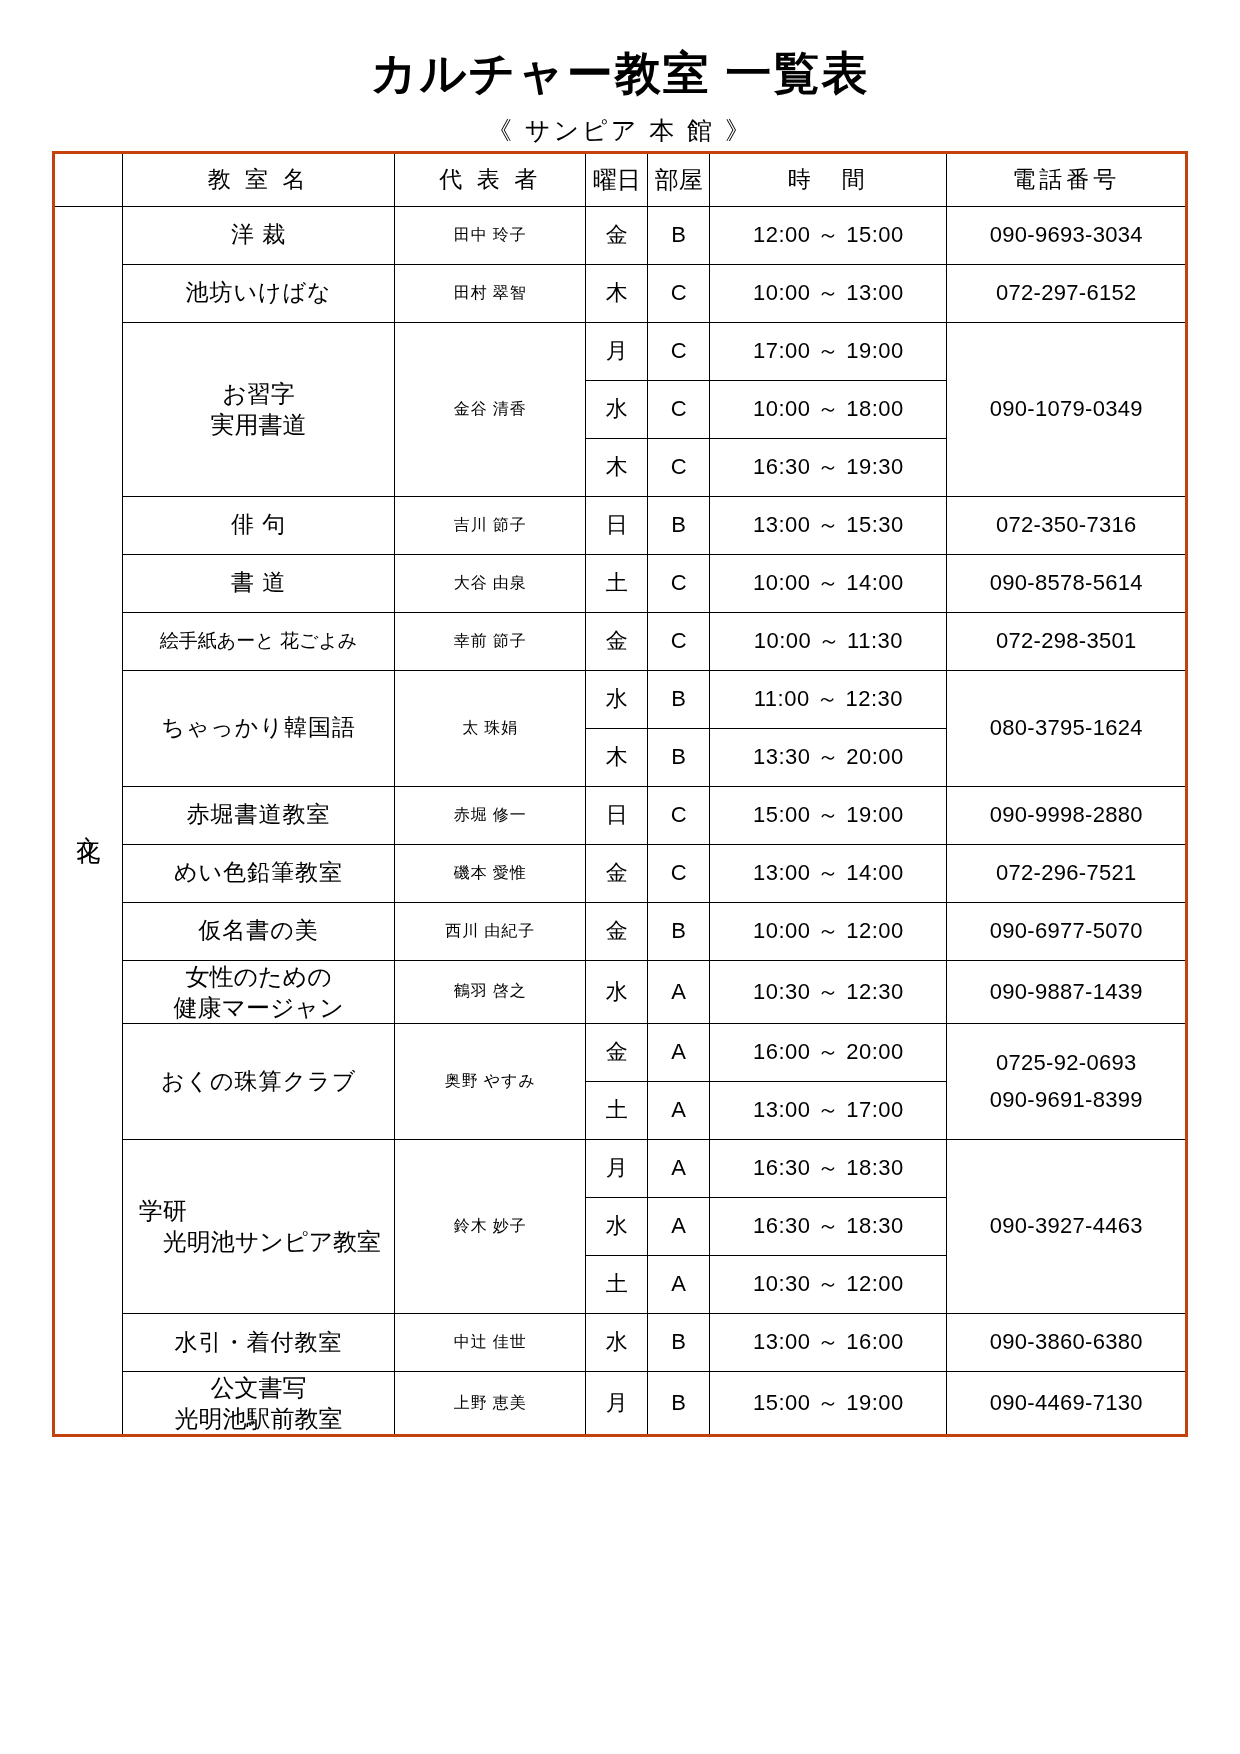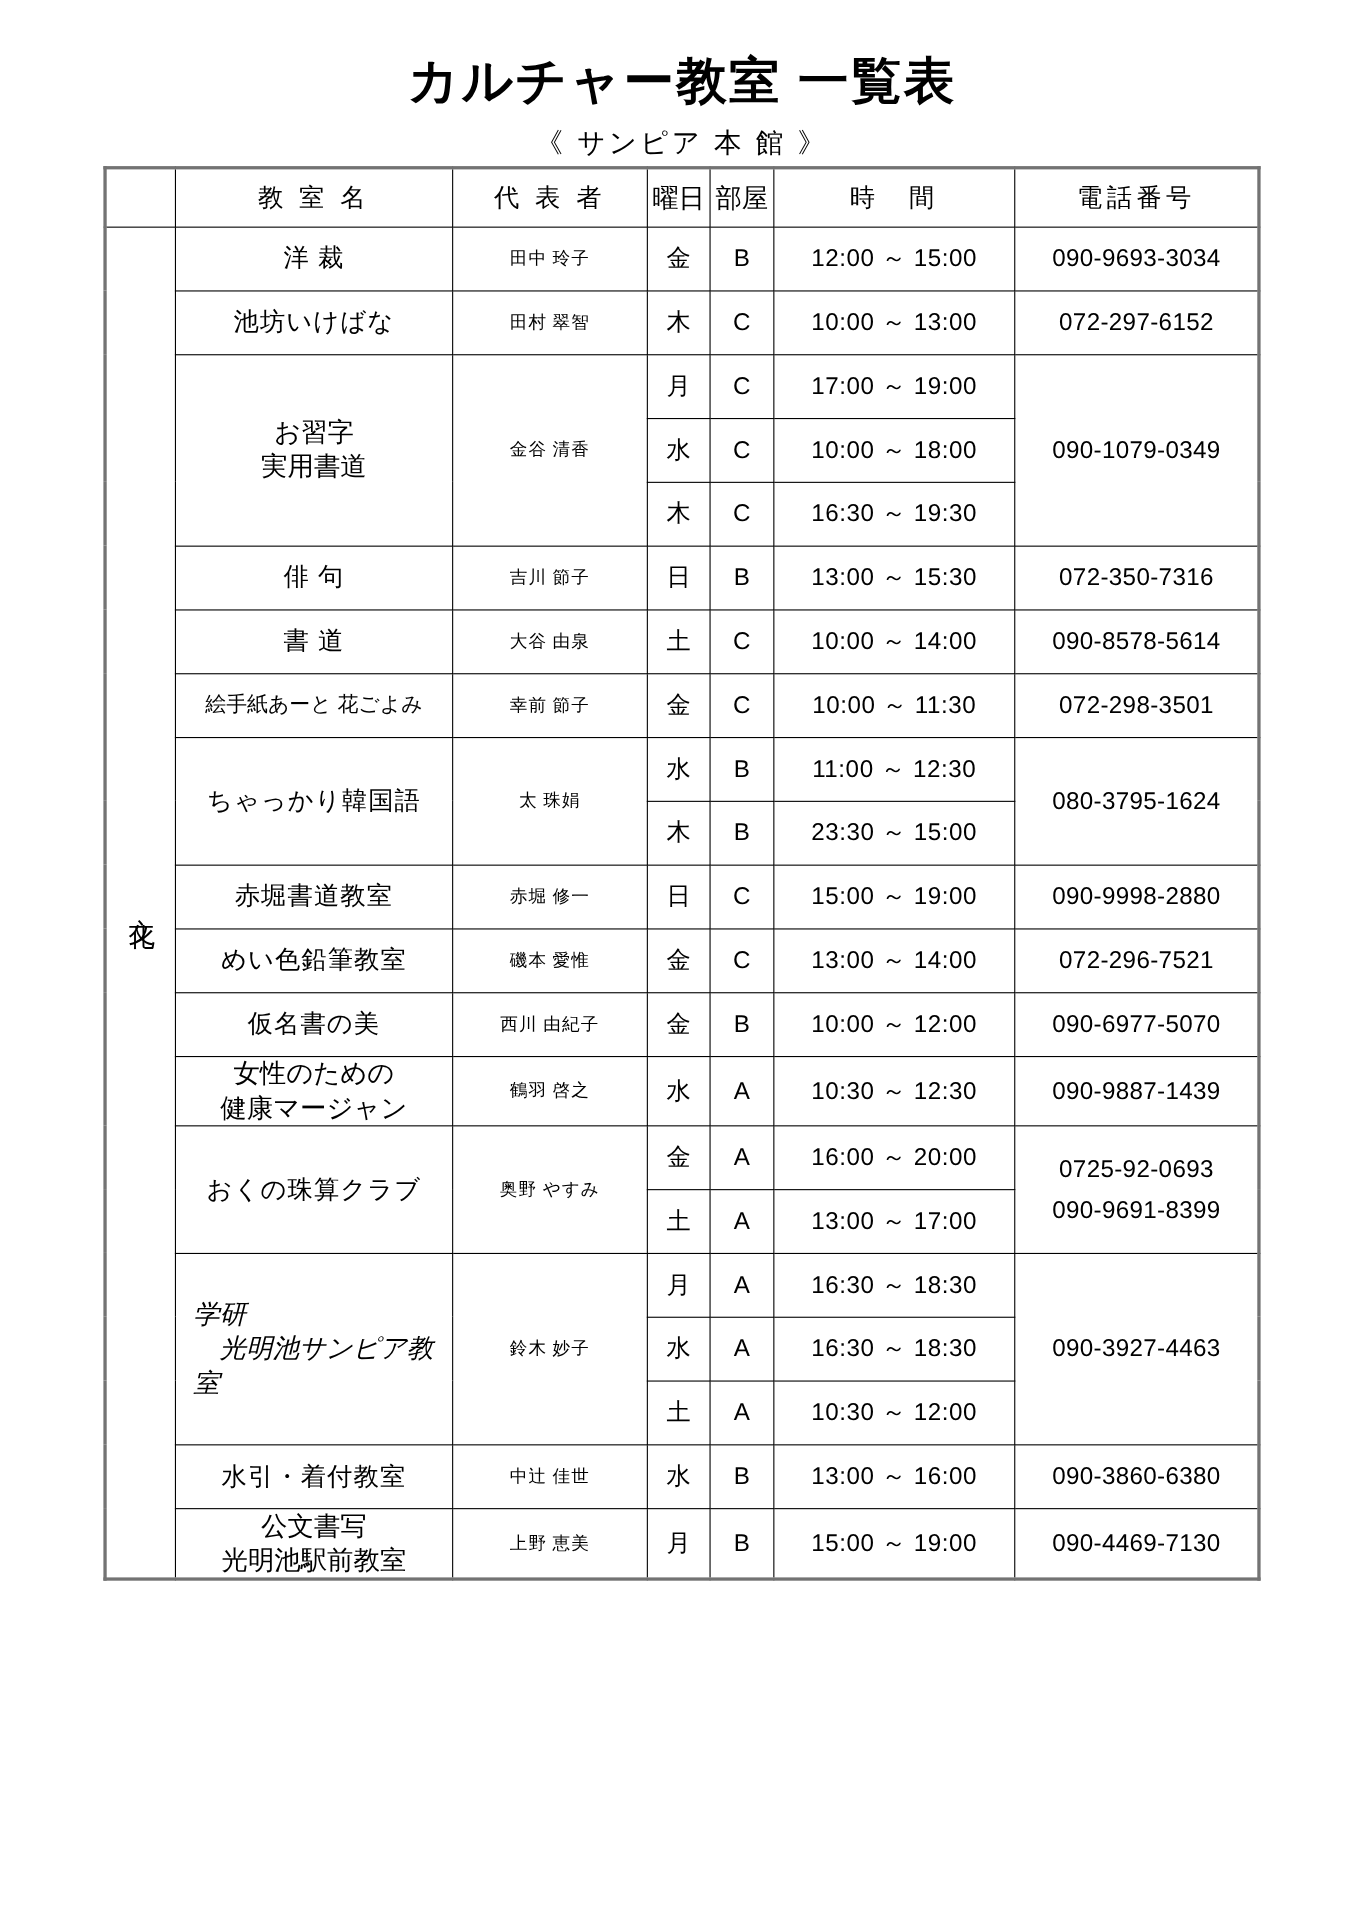--- a/index.html
+++ b/index.html
@@ -43,24 +43,24 @@
     line-height: 1.3;
   }
   .doc-date {
     text-align: right;
     font-size: 19px;
     margin: 4px 60px 6px 0;
   }
 
   table.schedule {
     border-collapse: collapse;
-    width: 1052px;
+    width: 1136px;
     margin: 0 auto;
     table-layout: fixed;
-    border: 3px solid #737373;
+    border: 3px solid #c2410c;
   }
   table.schedule td, table.schedule th {
     border: 1.5px solid #000;
     text-align: center;
     vertical-align: middle;
     font-weight: normal;
     padding: 0;
   }
   
   col.c-cat   { width: 62px; }
@@ -89,21 +89,21 @@
   }
   td.cat span {
     display: inline-block;
     writing-mode: vertical-rl;
     text-orientation: upright;
     letter-spacing: 6px;
   }
   td.cname { font-size: 23px; letter-spacing: 1px; line-height: 1.3; }
   td.cname.small { font-size: 19px; letter-spacing: 0px; }
   td.cname.tiny { font-size: 24px; letter-spacing: 0px; }
-  td.cname.left { text-align: left; padding-left: 16px; font-style: italic; }
+  td.cname.left { text-align: left; padding-left: 16px; }
   td.rep   { font-size: 16px; letter-spacing: 1px; font-family: Liberation Serif, serif; }
   td.day   { font-size: 22px; }
   td.room  { font-size: 22px; }
   td.time  { font-size: 22px; letter-spacing: 0.5px; }
   td.tel   { font-size: 22px; letter-spacing: 0.3px; }
   td.tel .two-line { line-height: 1.7; }
 
   
   tr.sub td.day, tr.sub td.room, tr.sub td.time {
     border-top: 1.5px dotted #000;
@@ -219,21 +219,21 @@
           <td class="day">水</td>
           <td class="room">B</td>
           <td class="time">11:00 ～ 12:30</td>
           <td class="tel" rowspan="2">
             <div>080-3795-1624</div>
           </td>
         </tr>
         <tr class="sub">
           <td class="day">木</td>
           <td class="room">B</td>
-          <td class="time">23:30 ～ 15:00</td>
+          <td class="time">13:30 ～ 20:00</td>
         </tr>
         <tr class="sub-first">
           <td class="cname" rowspan="1">赤堀書道教室</td>
           <td class="rep" rowspan="1">赤堀 修一</td>
           <td class="day">日</td>
           <td class="room">C</td>
           <td class="time">15:00 ～ 19:00</td>
           <td class="tel" rowspan="1">
             <div>090-9998-2880</div>
           </td>

